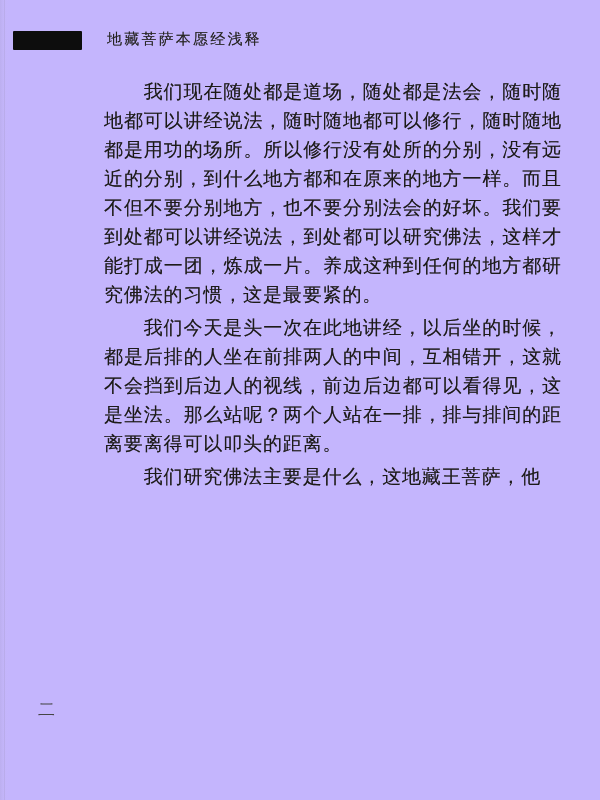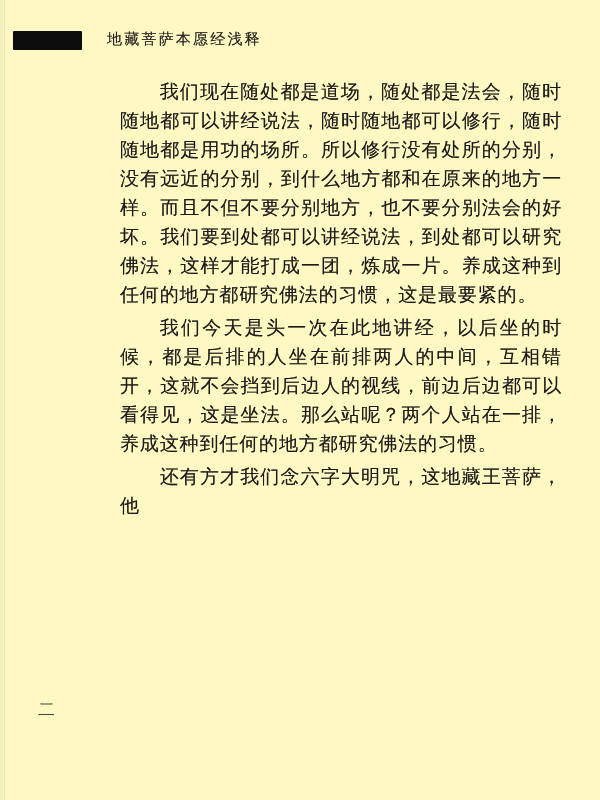--- a/index.html
+++ b/index.html
@@ -4,21 +4,21 @@
 <style>
   html, body {
     margin: 0;
     padding: 0;
     background: #ffffff;
   }
   .page {
     position: relative;
     width: 600px;
     height: 800px;
-    background: #fef9c3;
+    background: #c4b5fd;
     overflow: hidden;
     font-family: "Liberation Serif", "DejaVu Serif", serif;
   }
   
   .edge-artifact {
     position: absolute;
     left: 0;
     top: 0;
     width: 10px;
     height: 800px;
@@ -76,38 +76,38 @@
     width: 458px;
     font-size: 19px;
     line-height: 29px;
     letter-spacing: 0.87px;
     color: #1d1b19;
     text-align: justify;
     text-justify: inter-ideograph;
     text-shadow: 0 0 0.45px rgba(45,42,40,0.6);
   }
   .body-text p {
-    margin: 0 0 4px 16px;
+    margin: 0 0 4px 0;
     padding: 0;
     text-indent: 39.7px;
   }
 </style>
 </head>
 <body>
 
 <div class="page">
 
   <div class="edge-artifact"></div>
   <div class="edge-line"></div>
 
   <div class="redaction"></div>
 
   <div class="header-title">地藏菩萨本愿经浅释</div>
 
   <div class="folio">二</div>
 
   <div class="body-text">
     <p>我们现在随处都是道场，随处都是法会，随时随地都可以讲经说法，随时随地都可以修行，随时随地都是用功的场所。所以修行没有处所的分别，没有远近的分别，到什么地方都和在原来的地方一样。而且不但不要分别地方，也不要分别法会的好坏。我们要到处都可以讲经说法，到处都可以研究佛法，这样才能打成一团，炼成一片。养成这种到任何的地方都研究佛法的习惯，这是最要紧的。</p>
-    <p>我们今天是头一次在此地讲经，以后坐的时候，都是后排的人坐在前排两人的中间，互相错开，这就不会挡到后边人的视线，前边后边都可以看得见，这是坐法。那么站呢？两个人站在一排，养成这种到任何的地方都研究佛法的习惯。</p>
-    <p>还有方才我们念六字大明咒，这地藏王菩萨，他</p>
+    <p>我们今天是头一次在此地讲经，以后坐的时候，都是后排的人坐在前排两人的中间，互相错开，这就不会挡到后边人的视线，前边后边都可以看得见，这是坐法。那么站呢？两个人站在一排，排与排间的距离要离得可以叩头的距离。</p>
+    <p>我们研究佛法主要是什么，这地藏王菩萨，他</p>
   </div>
 
 </div>
 
 </body></html>

